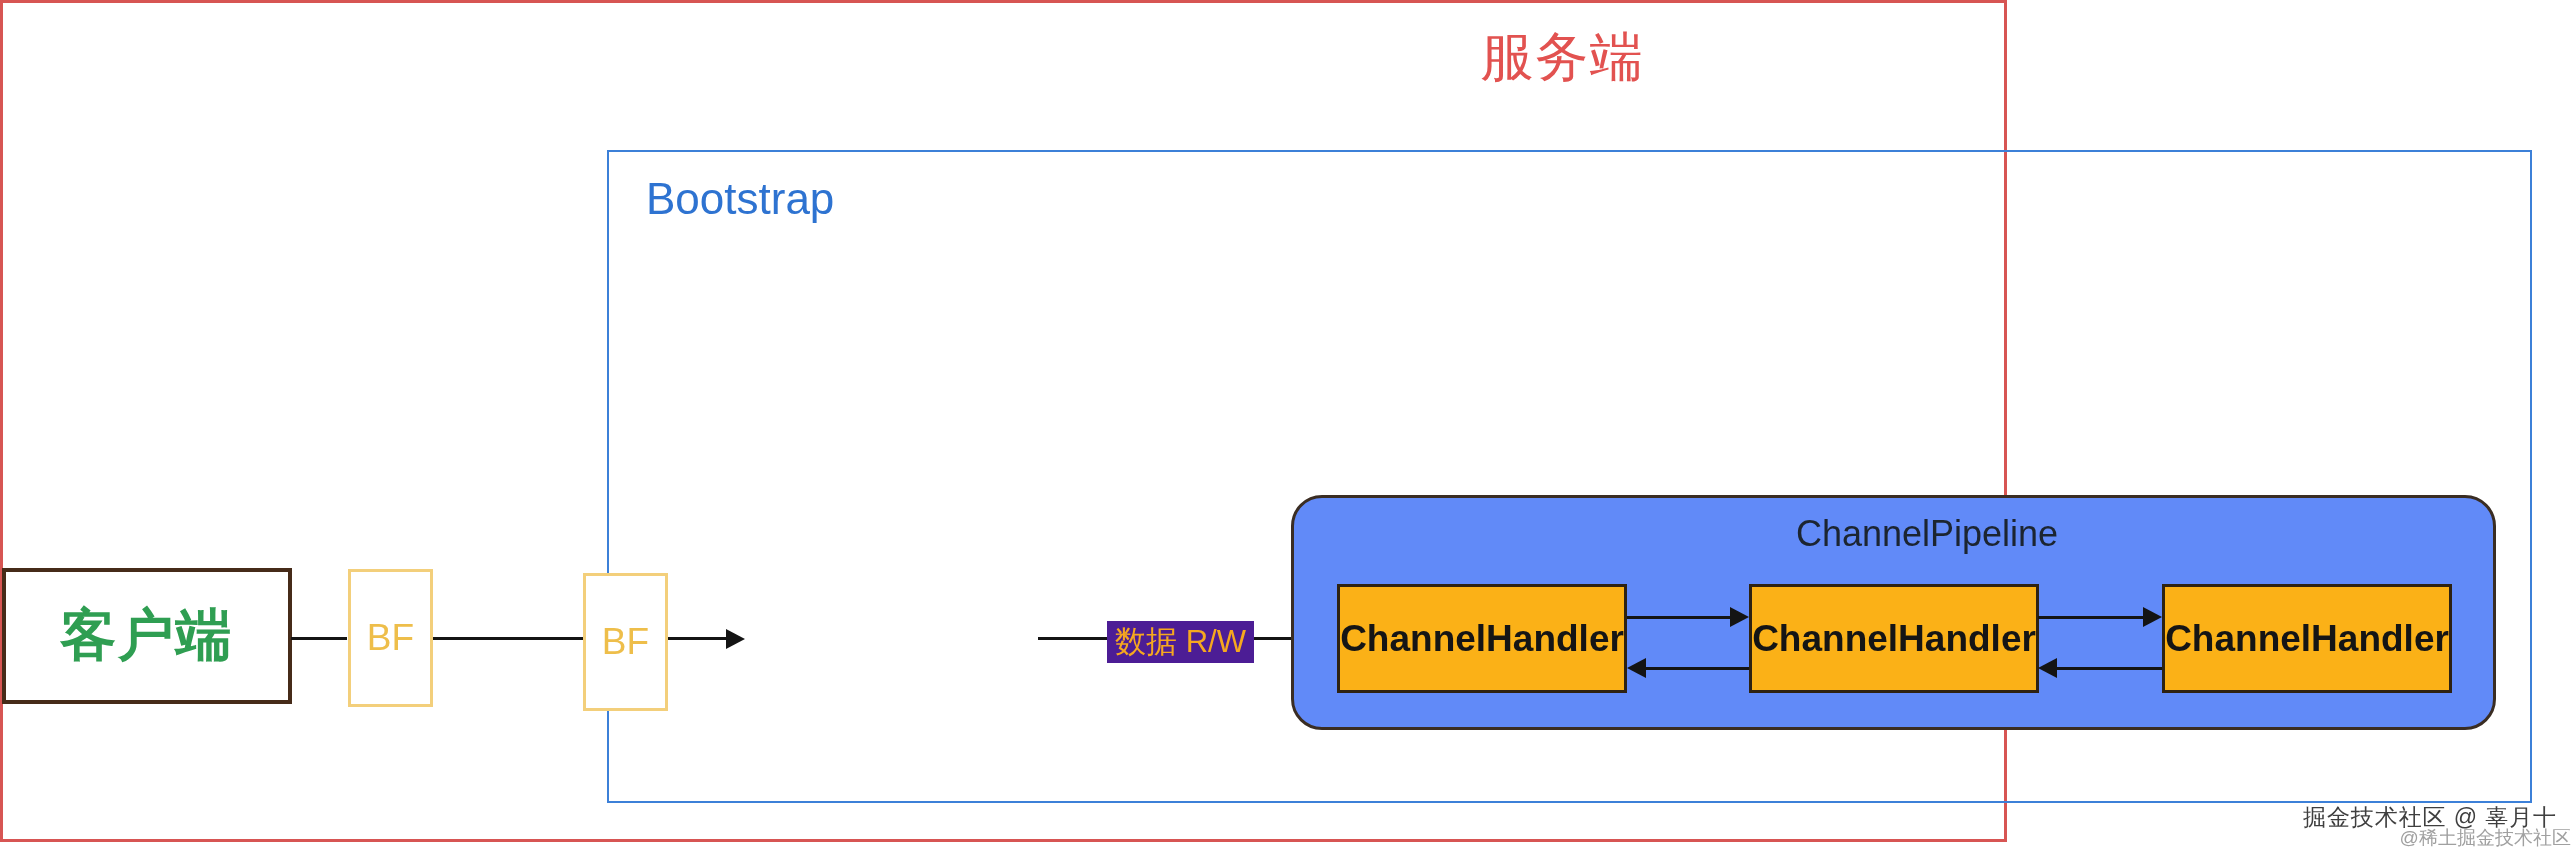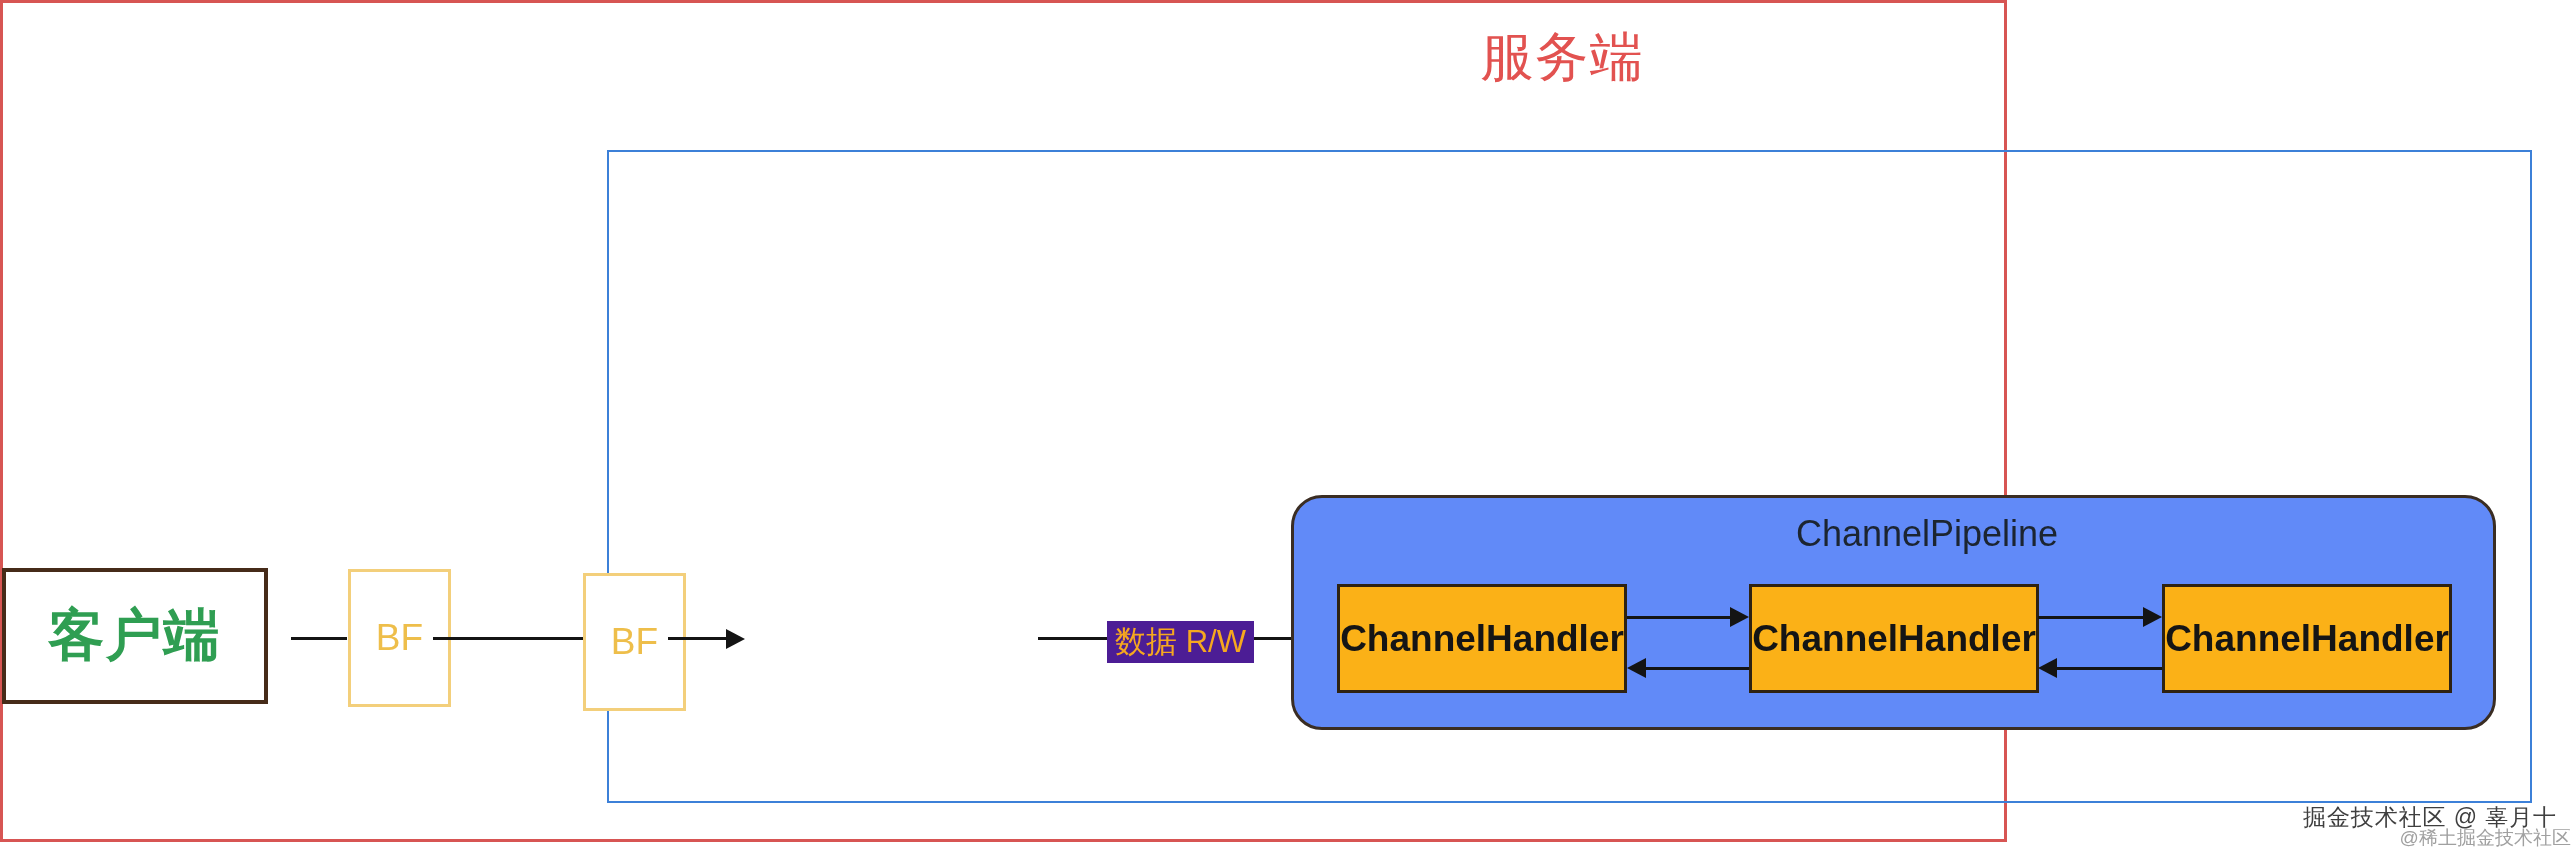--- a/index.html
+++ b/index.html
@@ -31,24 +31,24 @@
   #canvas{position:relative;width:2576px;height:851px;background:#ffffff;overflow:hidden;}
 
   .box{position:absolute;display:flex;align-items:center;justify-content:center;background:#ffffff;}
 
   .server-box{left:559px;top:5.1px;width:2007px;height:842px;border:3.4px solid var(--c-server-border);background:transparent;}
   .server-title{position:absolute;left:559px;top:22px;width:2007px;text-align:center;font-size:53px;color:var(--c-server-title);letter-spacing:1.7px;}
 
   .bootstrap-box{position:absolute;left:607px;top:150px;width:1925px;height:653px;border:2.6px solid var(--c-bootstrap-border);background:transparent;}
   .bootstrap-label{position:absolute;left:646px;top:174px;font-size:44px;color:var(--c-bootstrap-label);}
 
-  .client-box{left:1.7px;top:568px;width:266px;height:136px;border:4.3px solid var(--c-client-border);}
+  .client-box{left:1.7px;top:568px;width:290px;height:136px;border:4.3px solid var(--c-client-border);}
   .client-box .label{font-size:56px;color:var(--c-client-label);font-weight:600;letter-spacing:1.7px;}
 
-  .bf-box{width:103px;height:138px;border:3.4px solid var(--c-bf-border);}
+  .bf-box{width:85px;height:138px;border:3.4px solid var(--c-bf-border);}
   .bf-box .label{font-size:37px;color:var(--c-bf-label);}
   .bf1{left:348px;top:569px;}
   .bf2{left:583px;top:573px;}
 
   .channel-box{left:745px;top:575px;width:294px;height:125px;background:var(--c-channel-fill);border:3.4px solid var(--c-channel-border);}
   .channel-box .label{font-size:41px;color:var(--c-channel-label);}
 
   .pipeline-box{position:absolute;left:1291px;top:495px;width:1205px;height:235px;background:var(--c-pipeline-fill);border:3.4px solid var(--c-pipeline-border);border-radius:31px;}
   .pipeline-title{position:absolute;left:1291px;top:513px;width:1272px;text-align:center;font-size:36px;color:var(--c-pipeline-title);}
 
@@ -69,20 +69,21 @@
 </style>
 </head>
 <body>
 
 <div id="canvas">
 
   <div class="server-box"></div>
   <div class="server-title">服务端</div>
 
   <div class="bootstrap-box"></div>
+  <div class="bootstrap-label">Bootstrap</div>
 
   <div class="box client-box">
     <span class="label">客户端</span>
   </div>
 
   <div class="hline" style="left:291px;top:637px;width:56px;"></div>
 
   <div class="box bf-box bf1">
     <span class="label">BF</span>
   </div>

